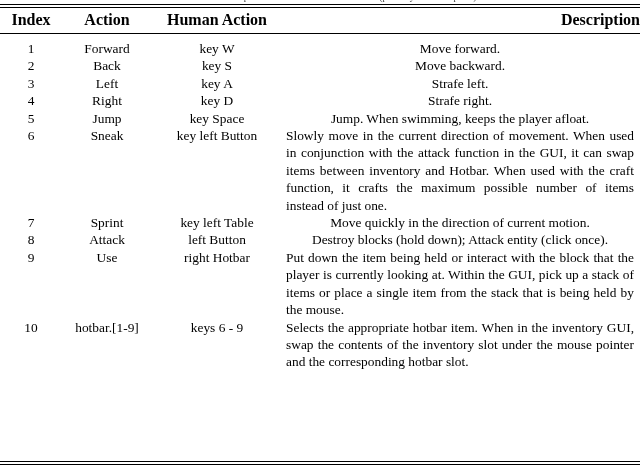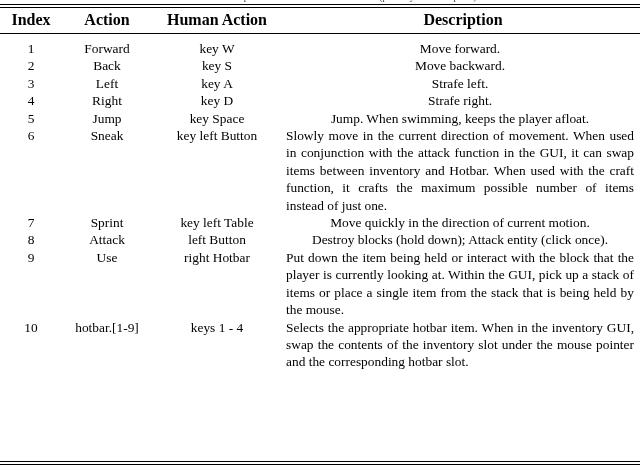--- a/index.html
+++ b/index.html
@@ -83,21 +83,21 @@
 
   thead th {
     font-weight: bold;
     font-size: 16px;
     padding: 0 0 6px 0;
     vertical-align: bottom;
     line-height: 16px;
     margin-top: 13px;
   }
   th.h-index, th.h-action, th.h-human { text-align: center; }
-  th.h-desc { text-align: center; padding-left: 4px; }
+  th.h-desc { text-align: right; padding-left: 4px; }
 
   tbody tr:first-child td { padding-top: 6px; }
 
   tbody td {
     vertical-align: top;
     line-height: 17.4px;
     padding: 0;
   }
   td.t-index, td.t-action, td.t-human { text-align: center; white-space: nowrap; }
   td.t-desc {
@@ -186,19 +186,19 @@
         </tr>
         <tr>
           <td class="t-index">9</td>
           <td class="t-action">Use</td>
           <td class="t-human">right Hotbar</td>
           <td class="t-desc">Put down the item being held or interact with the block that the player is currently looking at. Within the GUI, pick up a stack of items or place a single item from the stack that is being held by the mouse.</td>
         </tr>
         <tr>
           <td class="t-index">10</td>
           <td class="t-action">hotbar.[1-9]</td>
-          <td class="t-human">keys 1 - 4</td>
+          <td class="t-human">keys 6 - 9</td>
           <td class="t-desc">Selects the appropriate hotbar item. When in the inven­tory GUI, swap the contents of the inventory slot under the mouse pointer and the corresponding hotbar slot.</td>
         </tr>
       </tbody>
   </table>
 
 </div>
 
 </body></html>

